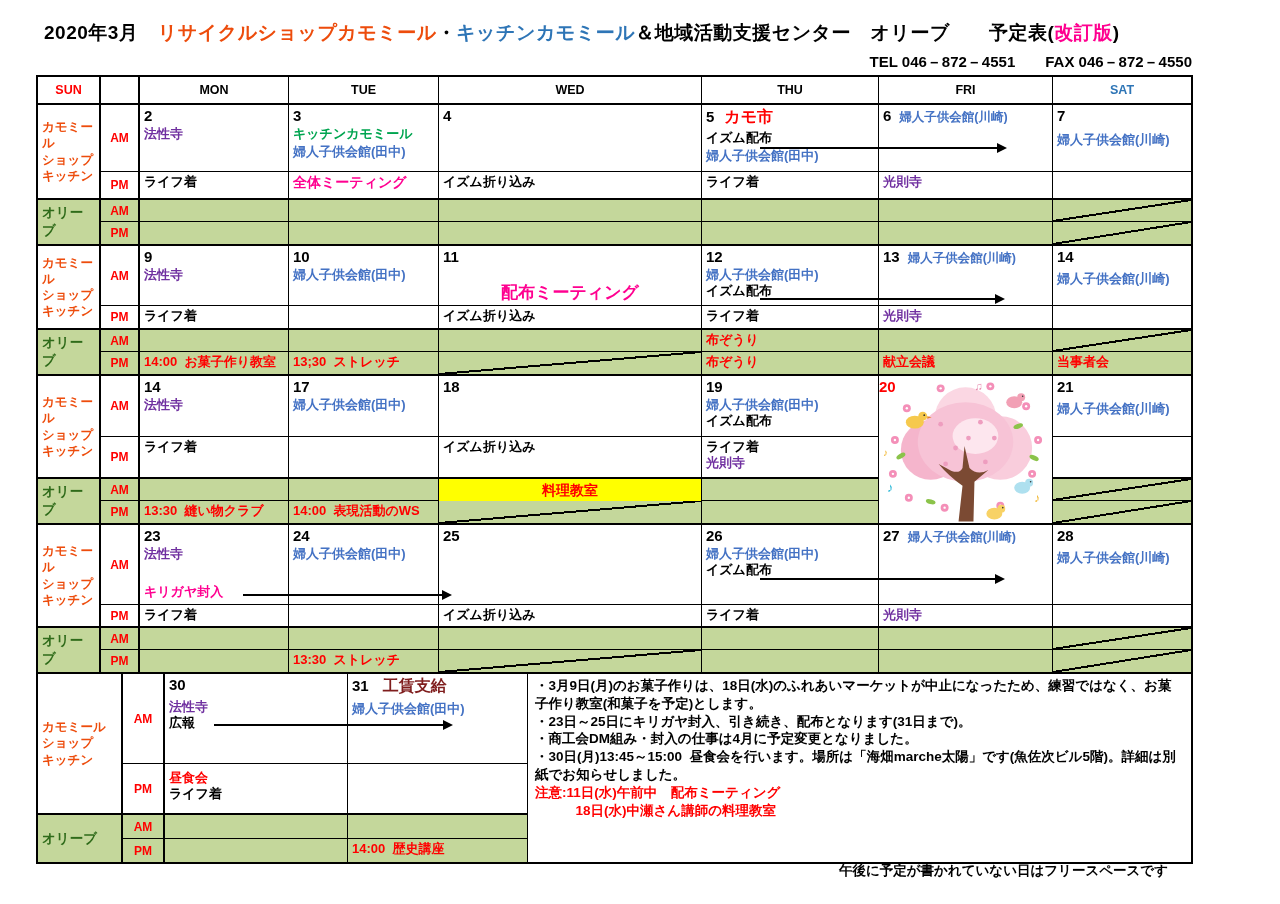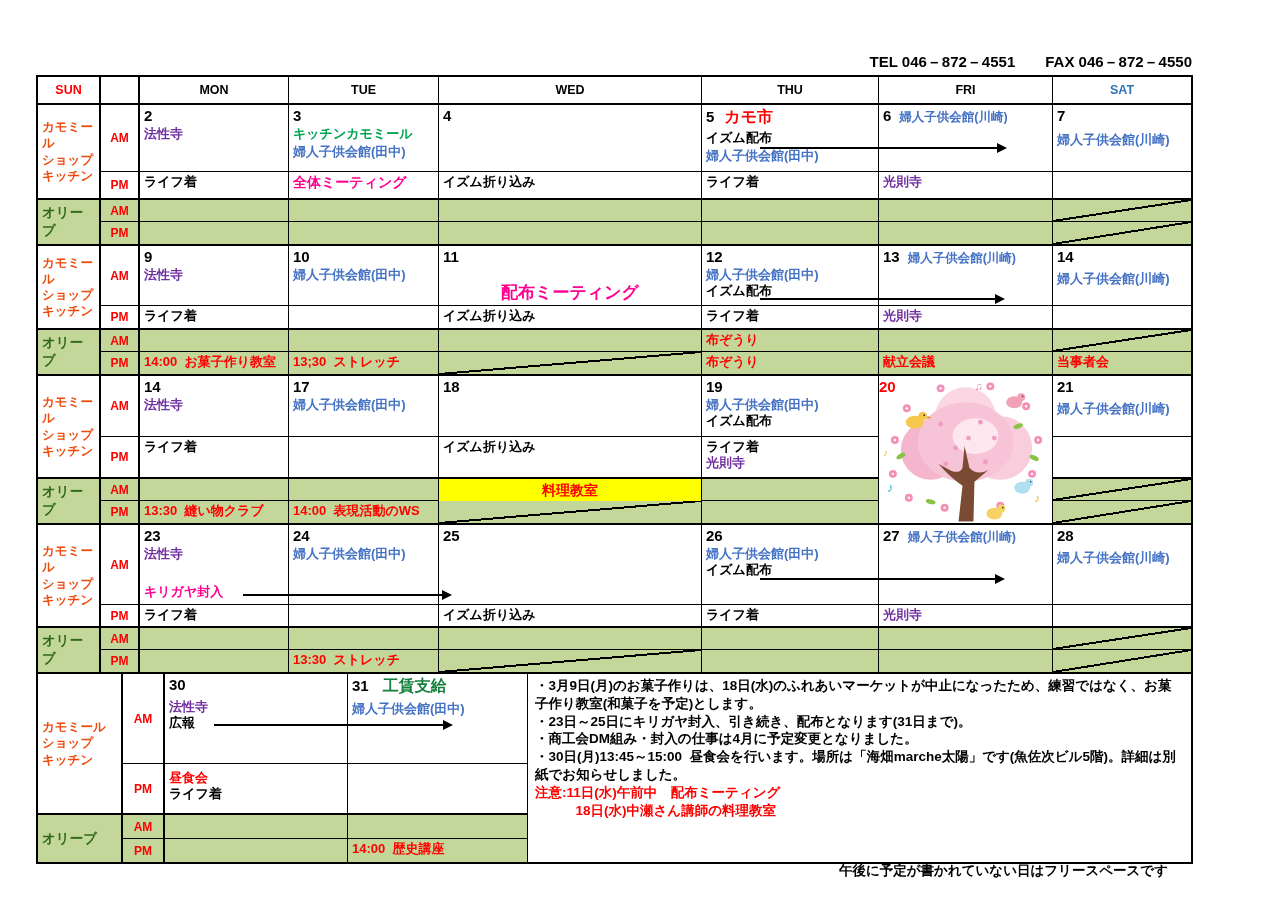--- a/index.html
+++ b/index.html
@@ -33,21 +33,21 @@
   .hcell{display:flex;align-items:center;justify-content:center;font-size:12.5px}
   .ap{display:flex;align-items:center;justify-content:center;font-size:12px;padding:0}
   .lbl{display:flex;align-items:center;font-size:12.5px;line-height:1.3;white-space:pre-line}
   .lblO{font-size:13.5px}
   .date{font-size:15px;line-height:17px}
   .ev{font-size:13px;line-height:16px;margin-top:2px}
   .oev{font-size:13px;line-height:15px;margin-top:0;color:#ff0000}
   .dl{display:flex;align-items:baseline;gap:10px}
   .big-magenta{font-size:17px;color:#ff0090;text-align:center;margin-top:20px}
   .kamoichi{font-size:16px;color:#ff0000}
-  .kochin{font-size:16px;color:#15803d}
+  .kochin{font-size:16px;color:#7f1d1d}
   .inline-note{font-size:12.5px;color:#4472c4}
   .yellowbg{background:#ffff00;display:flex;align-items:center;justify-content:center;
             font-size:14px;color:#ff0000;padding:12px}
   .diag{background-image:linear-gradient(to bottom right,transparent calc(50% - 1px),#000 calc(50% - 1px),#000 calc(50% + 1px),transparent calc(50% + 1px))}
   
   .notes{font-size:13.5px;line-height:1.32;padding:3px 7px}
   .notes .nred{color:#ff0000}
   
   .arrow{position:absolute;height:0;border-top:2px solid #000;z-index:5}
   .arrow::after{content:"";position:absolute;right:-9px;top:-6px;
@@ -60,20 +60,23 @@
   
   .treecell{padding:0}
   .treecell .date{position:absolute;left:0;top:2px;color:#ff0000;z-index:2}
   .treecell svg{position:absolute;left:0;top:0;width:100%;height:100%}
 </style>
 </head>
 <body>
 
 <div id="page">
 
+  <div id="title">
+    <span class="pre">2020年3月　</span><span class="pre orange">リサイクルショップカモミール</span><span class="pre">・</span><span class="pre blue2">キッチンカモミール</span><span class="pre">＆地域活動支援センター　オリーブ　　予定表(</span><span class="pre magenta">改訂版</span><span class="pre">)</span>
+  </div>
 
   <div id="contact" class="pre">TEL 046－872－4551　　FAX 046－872－4550</div>
 
   <div id="cal">
 
     <div id="hdr" class="grid g8">
       <div class="cell hcell c2 bb0 red" style="grid-area:1/1">SUN</div>
       <div class="cell hcell c2 bb0" style="grid-area:1/2"></div>
       <div class="cell hcell bb0" style="grid-area:1/3">MON</div>
       <div class="cell hcell bb0" style="grid-area:1/4">TUE</div>

